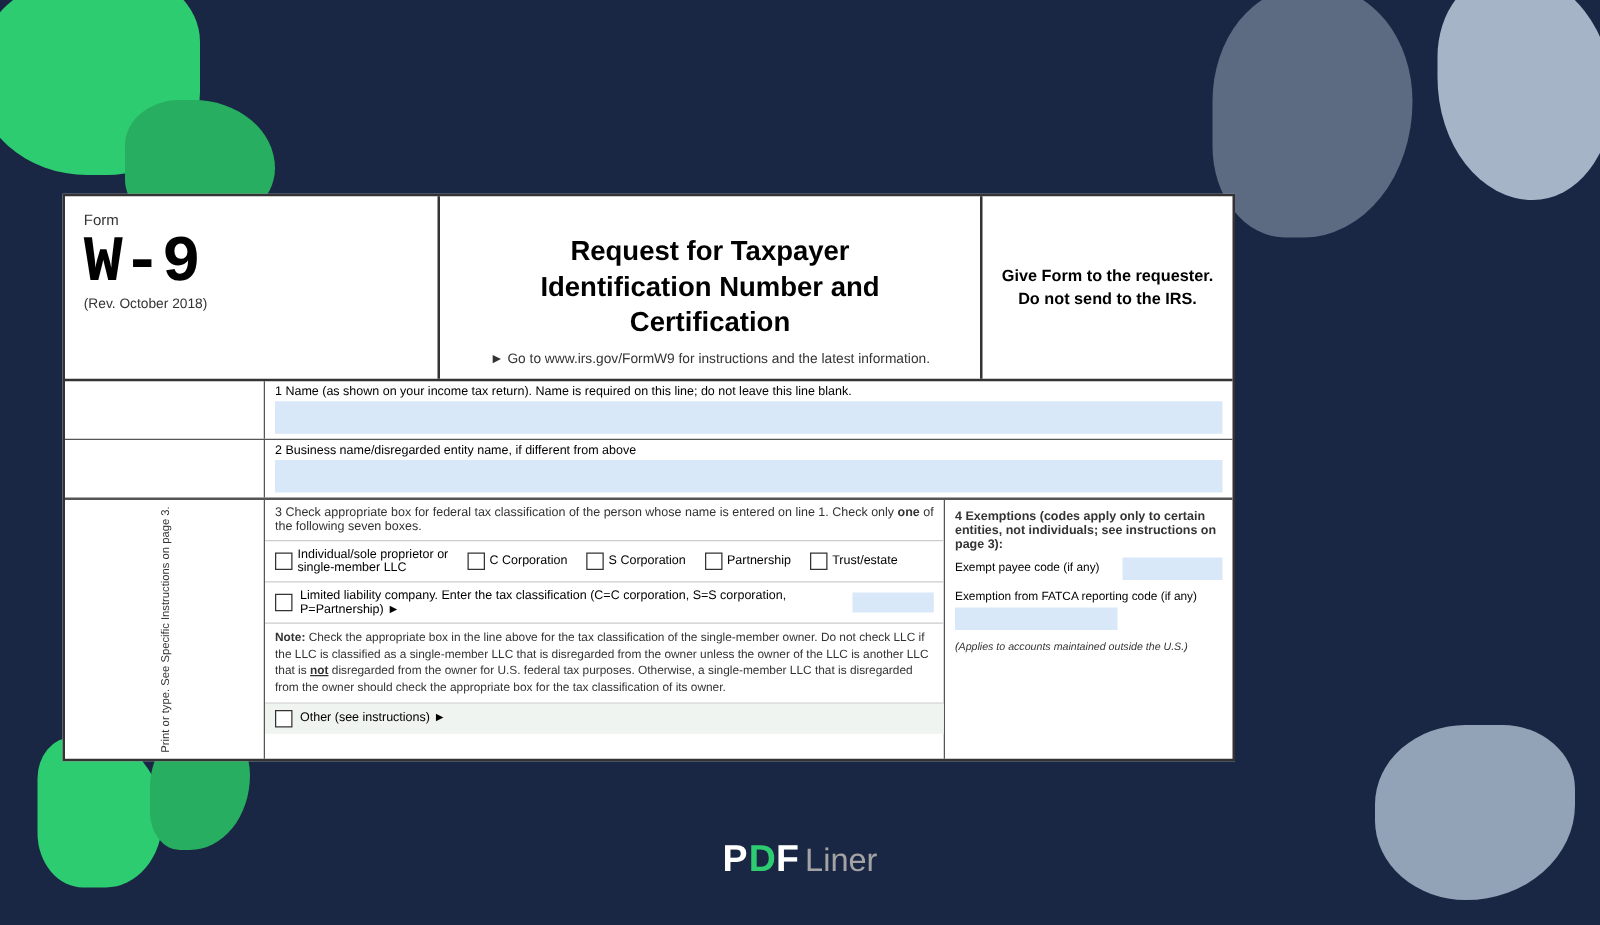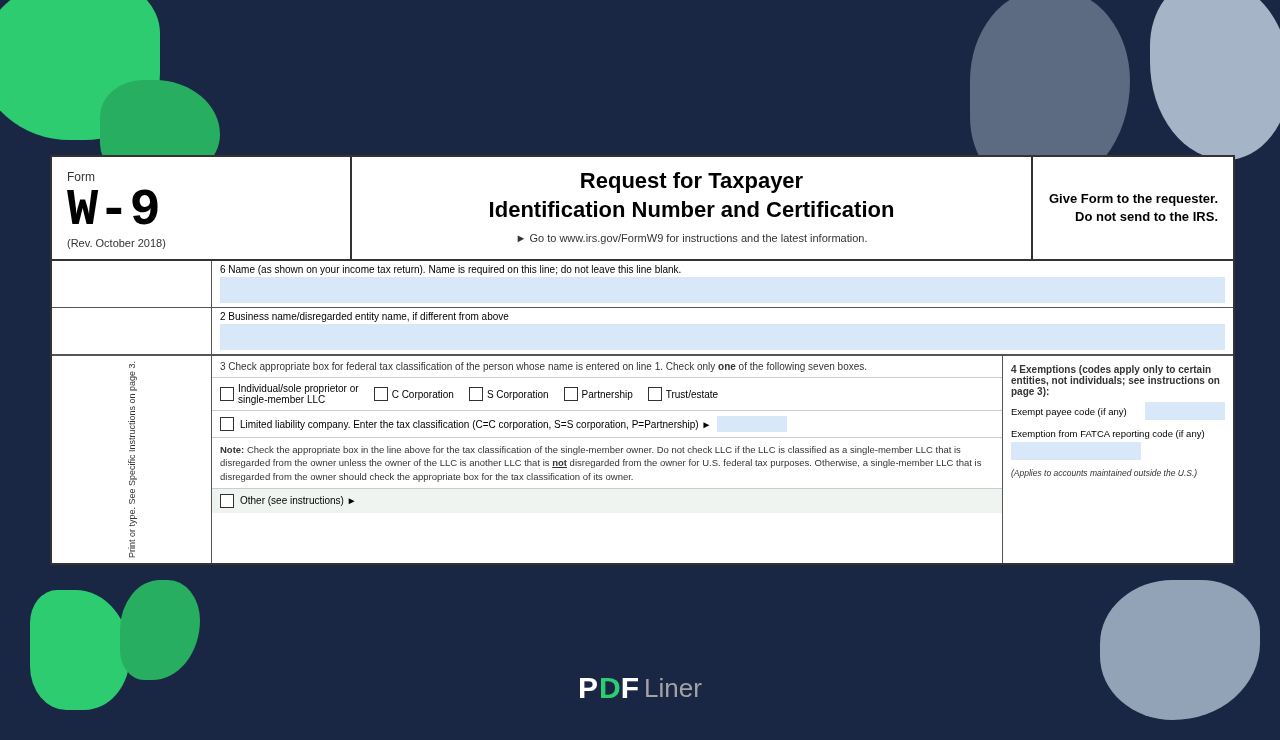--- a/index.html
+++ b/index.html
@@ -61,21 +61,21 @@
       bottom: 20px; right: 20px;
       border-radius: 50% 40% 60% 50%;
       opacity: 0.7;
     }
 
     
     .form-container {
       position: absolute;
       top: 155px;
       left: 50px;
-      width: 1185px;
+      width: 938px;
       background: white;
       border: 2px solid #333;
       font-family: Arial, sans-serif;
     }
 
     
     .form-header {
       display: flex;
       border-bottom: 2px solid #333;
     }
@@ -116,36 +116,37 @@
       padding: 10px 20px;
       text-align: center;
       border-right: 2px solid #333;
     }
 
     .form-main-title {
       font-size: 22px;
       font-weight: bold;
       color: black;
       line-height: 1.3;
+      margin-top: 20px;
     }
 
     .form-subtitle {
       font-size: 11px;
       color: #333;
       margin-top: 8px;
     }
 
     .form-header-right {
       width: 200px;
       padding: 10px 15px;
       display: flex;
       align-items: center;
       font-size: 13px;
       font-weight: bold;
-      text-align: right;
+      text-align: center;
       line-height: 1.4;
       flex-shrink: 0;
     }
 
     
     .field-row {
       border-bottom: 1px solid #333;
       position: relative;
     }
 
@@ -343,21 +344,21 @@
       </div>
       <div class="form-subtitle">► Go to www.irs.gov/FormW9 for instructions and the latest information.</div>
     </div>
     <div class="form-header-right">
       <span>Give Form to the requester. Do not send to the IRS.</span>
     </div>
   </div>
 
   <div class="field-row" style="position:relative; padding-left:160px; border-bottom:1px solid #555;">
     <div style="position:absolute;left:0;top:0;bottom:0;width:160px;border-right:1px solid #555;"></div>
-    <div style="padding:3px 8px 0 8px; font-size:10px;">6  Name (as shown on your income tax return). Name is required on this line; do not leave this line blank.</div>
+    <div style="padding:3px 8px 0 8px; font-size:10px;">1  Name (as shown on your income tax return). Name is required on this line; do not leave this line blank.</div>
     <div style="background:#d8e8f8;height:26px;margin:2px 8px 4px 8px;"></div>
   </div>
 
   <div class="field-row" style="position:relative; padding-left:160px; border-bottom:2px solid #555;">
     <div style="position:absolute;left:0;top:0;bottom:0;width:160px;border-right:1px solid #555;display:flex;align-items:center;justify-content:center;">
     </div>
     <div style="padding:3px 8px 0 8px; font-size:10px;">2  Business name/disregarded entity name, if different from above</div>
     <div style="background:#d8e8f8;height:26px;margin:2px 8px 4px 8px;"></div>
   </div>
 

